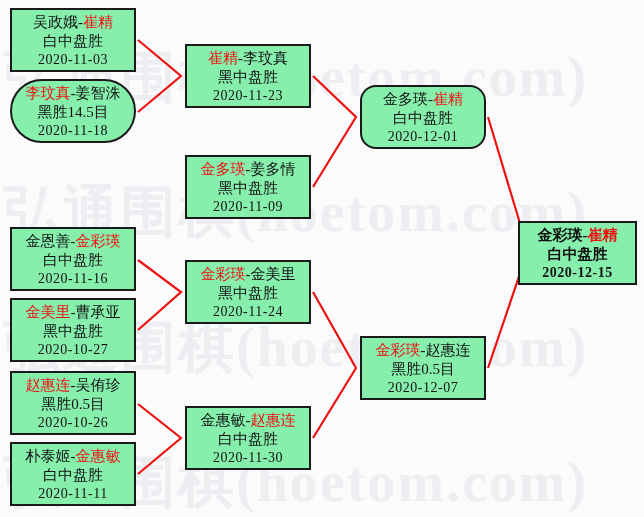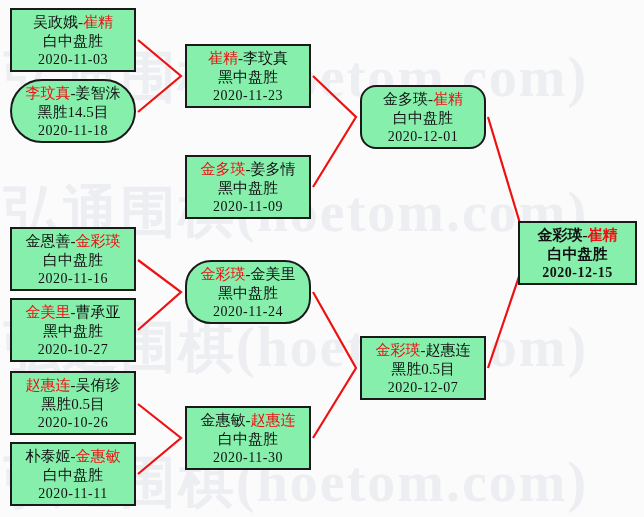--- a/index.html
+++ b/index.html
@@ -112,21 +112,21 @@
       <div class="match" style="left: 185px; top: 44px; width: 126px; height: 64px;">
         <div class="players"><span class="w">崔精</span><span class="sep">-</span><span>李玟真</span></div>
         <div class="result">黑中盘胜</div>
         <div class="date">2020-11-23</div>
       </div>
       <div class="match" style="left: 185px; top: 155px; width: 126px; height: 64px;">
         <div class="players"><span class="w">金多瑛</span><span class="sep">-</span><span>姜多情</span></div>
         <div class="result">黑中盘胜</div>
         <div class="date">2020-11-09</div>
       </div>
-      <div class="match" style="left: 185px; top: 260px; width: 126px; height: 64px; border-radius: 26px;">
+      <div class="match" style="left: 185px; top: 260px; width: 126px; height: 64px;">
         <div class="players"><span class="w">金彩瑛</span><span class="sep">-</span><span>金美里</span></div>
         <div class="result">黑中盘胜</div>
         <div class="date">2020-11-24</div>
       </div>
       <div class="match" style="left: 185px; top: 406px; width: 126px; height: 64px;">
         <div class="players"><span>金惠敏</span><span class="sep">-</span><span class="w">赵惠连</span></div>
         <div class="result">白中盘胜</div>
         <div class="date">2020-11-30</div>
       </div>
       <div class="match" style="left: 360px; top: 85px; width: 126px; height: 64px; border-radius: 16px;">

